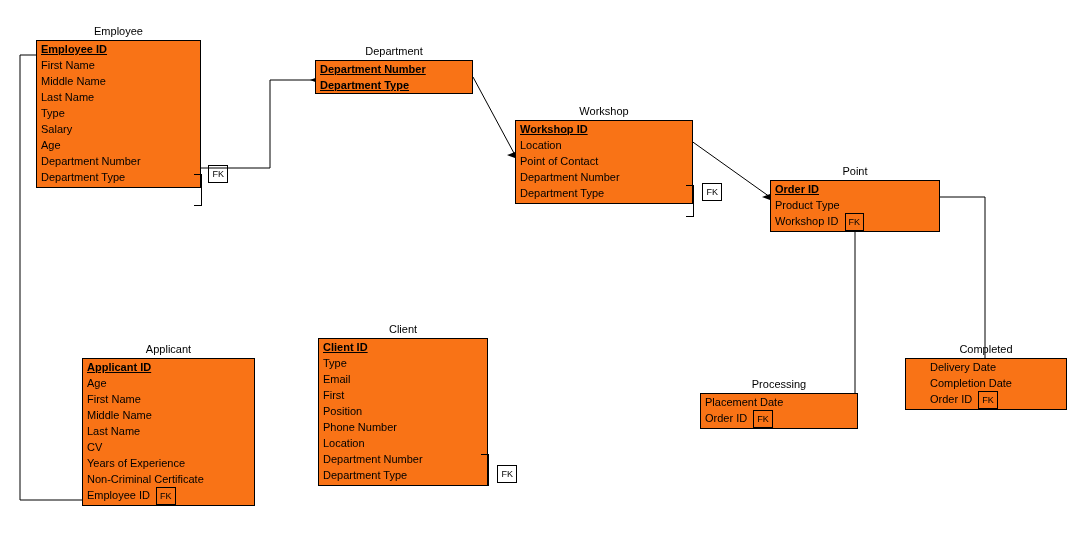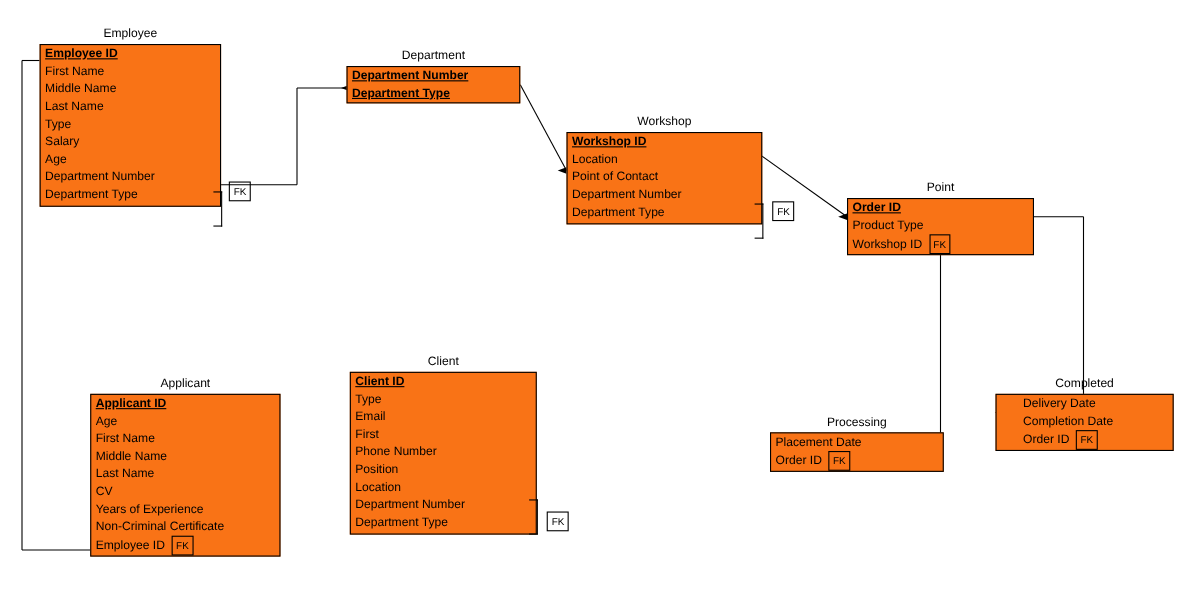--- a/index.html
+++ b/index.html
@@ -141,22 +141,22 @@
       Employee ID &nbsp;<span style="display:inline-block; border:1px solid #000; padding:0 3px; font-size:9px;">FK</span>
     </div>
   </div>
 
   <div class="entity-box" style="left:318px; top:338px; width:170px;">
     <div class="entity-label">Client</div>
     <div class="entity-row underline">Client ID</div>
     <div class="entity-row">Type</div>
     <div class="entity-row">Email</div>
     <div class="entity-row">First</div>
+    <div class="entity-row">Position</div>
     <div class="entity-row">Phone Number</div>
-    <div class="entity-row">Position</div>
     <div class="entity-row">Location</div>
     <div class="entity-row">Department Number</div>
     <div class="entity-row" style="margin-bottom:2px;">
       Department Type &nbsp;<span style="display:inline-block; border:1px solid #000; padding:0 3px; font-size:9px; position:absolute; right:-30px; bottom:2px;">FK</span>
     </div>
     <div style="position:absolute; right:-2px; top:115px; height:32px; border:1px solid #000; border-left:none; width:8px;"></div>
   </div>
 
   <div class="entity-box" style="left:700px; top:393px; width:158px;">
     <div class="entity-label">Processing</div>

